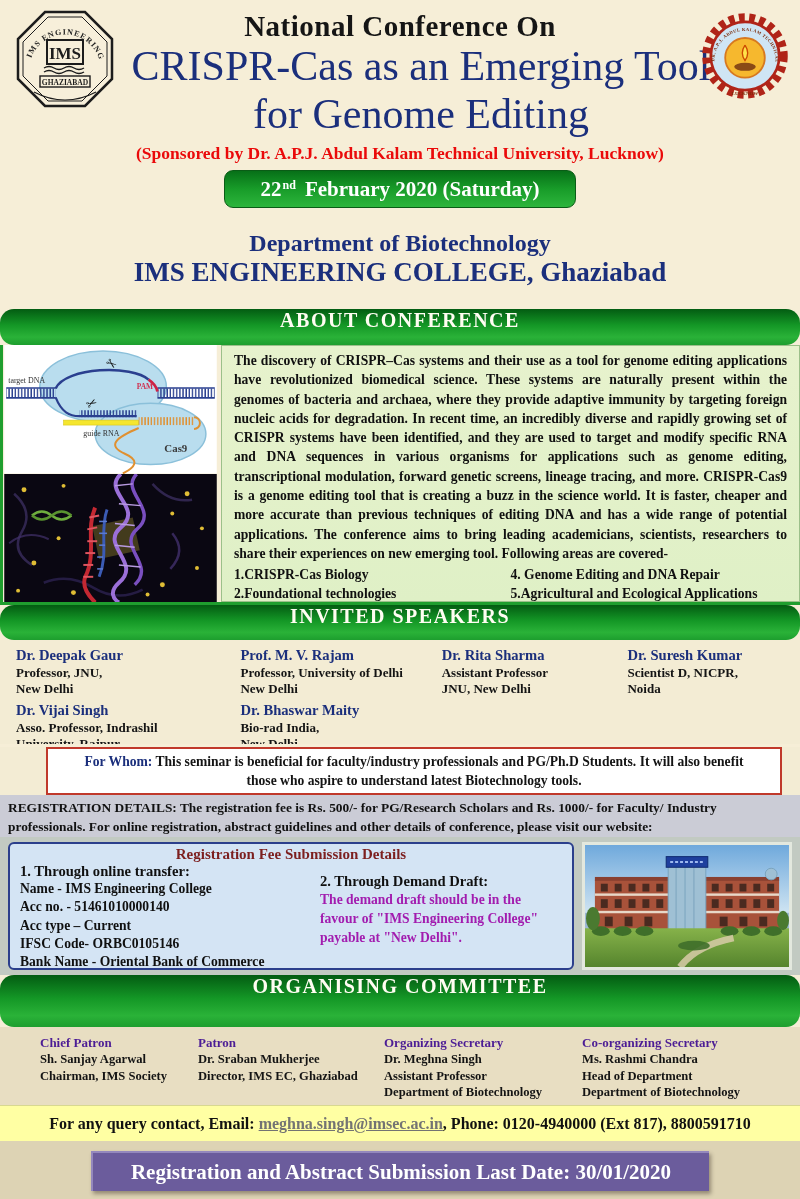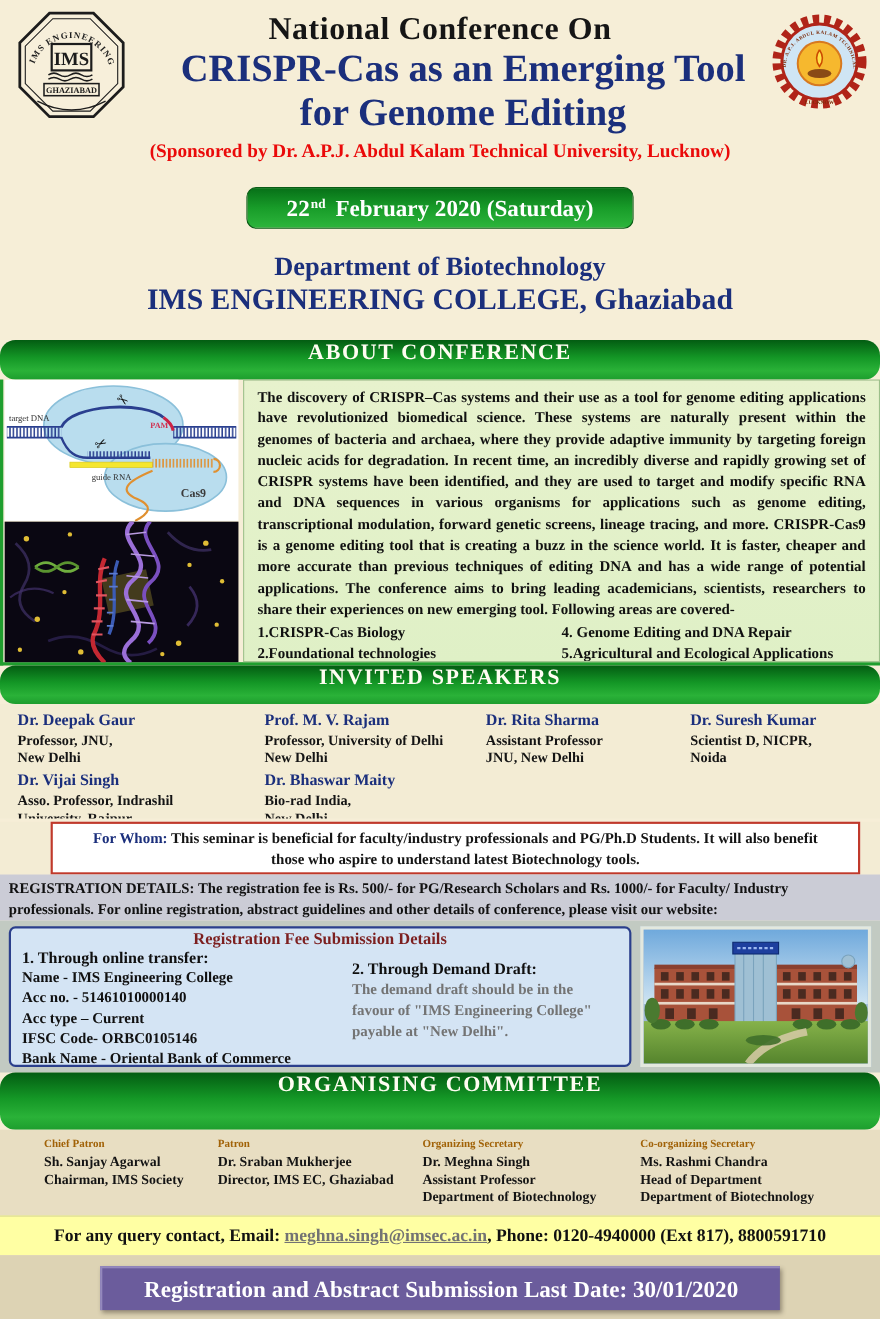--- a/index.html
+++ b/index.html
@@ -4,21 +4,21 @@
 <style>
   * { margin:0; padding:0; box-sizing:border-box; }
   body { background:#ffffff; font-family:"Liberation Serif", serif; }
   .poster { width:800px; height:1199px; margin:0 auto; background:#f6eed7; overflow:hidden; position:relative; }
 
   
   .header { height:170px; position:relative; text-align:center; padding-top:10px; }
   .logo-left { position:absolute; left:14px; top:8px; width:102px; height:102px; }
   .logo-right { position:absolute; right:10px; top:10px; width:90px; height:92px; }
   .title1 { font-size:29px; font-weight:bold; color:#151515; letter-spacing:.5px; }
-  .title2, .title3 { font-size:35px; font-weight:bold; color:#1b2f7c; line-height:1.14;padding-left:42px; }
+  .title2, .title3 { font-size:42px; font-weight:normal; color:#1b2f7c; line-height:1.14;padding-left:42px; }
   .sponsor { font-size:17.5px; font-weight:bold; color:#ea0a0a; margin-top:4px; }
 
   
   .greenbar { height:36px; background:linear-gradient(180deg,#035c12 0%,#149726 45%,#2ab238 78%,#1d9e2e 100%);
               border-radius:14px; display:flex; justify-content:center; }
   .greenbar span { color:#fffdf2; font-size:20px; font-weight:bold; letter-spacing:1.5px; }
   .date-row { height:44px; display:flex; justify-content:center; align-items:flex-start; }
   .date-btn { width:352px; height:38px; background:linear-gradient(180deg,#077018 0%,#189c29 50%,#2db53c 100%);
               border-radius:9px; border:1px solid #0a5c16; color:#ffffff; font-size:21px; font-weight:bold;
               display:flex; align-items:center; justify-content:center; }
@@ -59,28 +59,28 @@
 
   
   .fee-row { height:138px; background:#c2cac2; display:flex; padding:5px 8px; gap:8px; }
   .fee-box { width:566px; background:#d4e4f4; border:2px solid #2b3f8c; border-radius:6px; padding:2px 10px; overflow:hidden; }
   .fee-title { text-align:center; font-size:15px; font-weight:bold; color:#7c1f1f; }
   .fee-cols { display:flex; }
   .fee-col1 { width:300px; }
   .fee-col2 { flex:1; padding-top:10px; }
   .fee-h { font-size:14.6px; font-weight:bold; color:#101010; }
   .fee-line { font-size:13.6px; font-weight:bold; color:#101010; line-height:1.35; }
-  .fee-dd { font-size:13.6px; font-weight:bold; color:#737373; line-height:1.4; width:230px; }
+  .fee-dd { font-size:13.6px; font-weight:bold; color:#a21caf; line-height:1.4; width:230px; }
   .photo { flex:1; border:3px solid #e3e8de; background:#9cb8d4; overflow:hidden; }
   .photo svg { display:block; }
 
   
   .committee { height:78px; background:#e8dec2; padding:8px 0 0 40px;
                display:grid; grid-template-columns:158px 186px 198px auto; overflow:hidden; }
-  .com-role { font-size:10px; font-weight:bold; color:#a16207; line-height:1.25; }
+  .com-role { font-size:13px; font-weight:bold; color:#4c1d95; line-height:1.25; }
   .com-line { font-size:12.6px; font-weight:bold; color:#141414; line-height:1.3; }
 
   
   .contact-bar { height:36px; background:#ffffa3; display:flex; align-items:center; justify-content:center;
                  font-size:16px; font-weight:bold; color:#111; border-top:1px solid #d8d890; }
   .footer-wrap { height:68px; background:#ddd3b4; padding-top:10px; }
   .deadline { width:618px; height:40px; margin:0 auto; background:#6b5c9c; border-top:2px solid #9488bd;
               border-left:2px solid #9488bd; box-shadow:2px 3px 4px rgba(60,50,40,.45);
               display:flex; align-items:center; justify-content:center; color:#ffffff; font-size:21px; font-weight:bold; }
   .bottom-strip { height:10px; background:#ffffff; }

